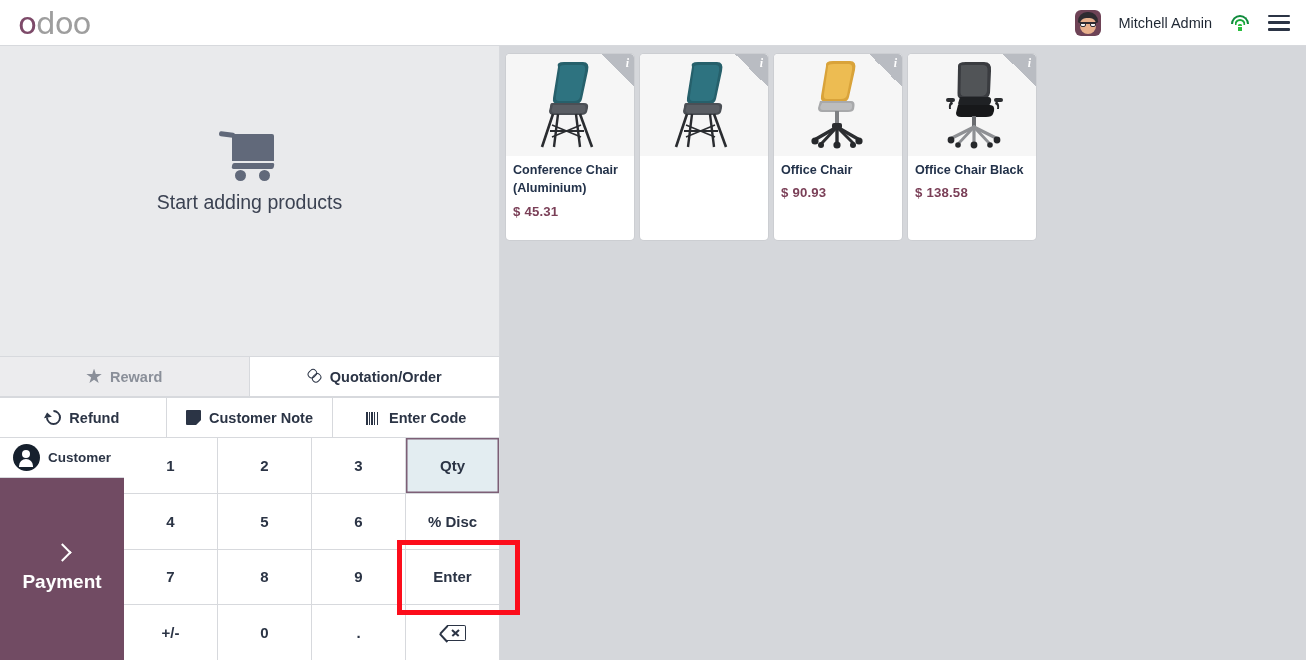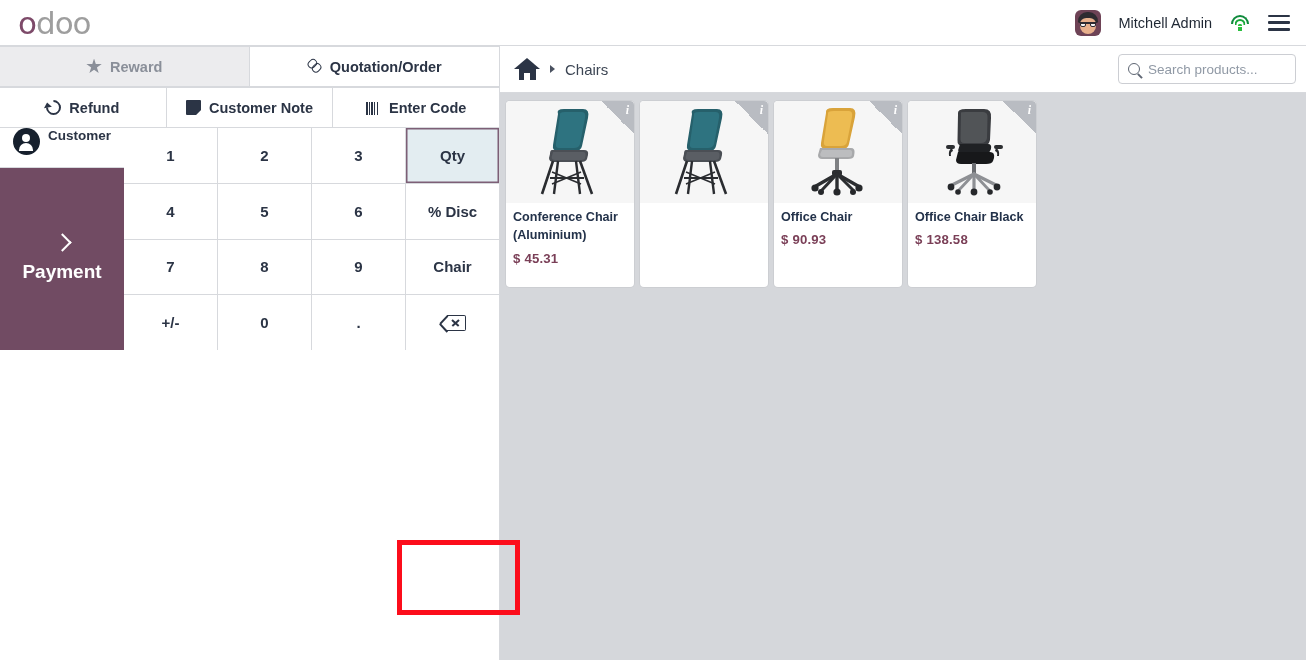--- a/index.html
+++ b/index.html
@@ -94,21 +94,21 @@
   
   .ci-link { transform: rotate(-45deg); }
   .ci-link::before, .ci-link::after { content:""; position:absolute; width:8px;height:6px;
       border:1.8px solid #2b3445; border-radius:4px; left:3px; }
   .ci-link::before { top:0px; } .ci-link::after { top:6px; }
 
   
   .bottom { display: flex; height: 222px; min-height: 222px; background:#fff;}
   .leftcol { width: 124px; min-width:124px; display:flex; flex-direction:column; }
   .customer-btn {
-    height: 40px; display:flex; justify-content:center; gap: 8px;
+    height: 40px; display:flex; align-items:center; justify-content:center; gap: 8px;
     background:#fff; border-bottom:1px solid #d7d9dd; cursor:pointer; font-size:13.5px; color:#2b3445; font-weight:600;
   }
   .cust-avatar { width:27px;height:27px;border-radius:50%;background:#16202d; position:relative; flex:0 0 auto;}
   .cust-avatar::before { content:""; position:absolute; left:50%; top:6px; transform:translateX(-50%);
       width:8px;height:8px;border-radius:50%;background:#fff;}
   .cust-avatar::after { content:""; position:absolute; left:50%; top:15px; transform:translateX(-50%);
       width:14px;height:8px;border-radius:7px 7px 0 0;background:#fff;}
   .payment-btn {
     flex:1; background:#714b63; color:#fff; display:flex; flex-direction:column;
     align-items:center; justify-content:center; gap: 12px; cursor:pointer;
@@ -203,20 +203,30 @@
           <span></span>
           <span></span>
       </div>
     </div>
   </div>
 
   <div class="body">
 
     <div class="left">
 
+      <div class="order-empty">
+        <div class="cart-icon">
+          <div class="handle"></div>
+            <div class="basket"></div>
+            <div class="bar"></div>
+          <div class="w1"></div>
+            <div class="w2"></div>
+        </div>
+        <div class="empty-text">Start adding products</div>
+      </div>
 
       <div class="ctrl-row row2">
         <div class="ctrl-btn disabled">
           <span class="ci ci-star"></span>
           <span>Reward</span>
         </div>
         <div class="ctrl-btn">
           <span class="ci ci-link"></span>
           <span>Quotation/Order</span>
         </div>
@@ -285,21 +295,21 @@
           <div class="key">
               <span>7</span>
             </div>
           <div class="key">
               <span>8</span>
             </div>
           <div class="key">
               <span>9</span>
             </div>
           <div class="key mode">
-              <span>Chair</span>
+              <span>Enter</span>
             </div>
 
           <div class="key">
               <span>+/-</span>
             </div>
           <div class="key">
               <span>0</span>
             </div>
           <div class="key">
               <span>.</span>
@@ -310,33 +320,20 @@
                 <span class="tip"></span>
                 <span class="x1"></span>
                 <span class="x2"></span>
             </span>
           </div>
         </div>
       </div>
     </div>
 
     <div class="right">
-      <div class="prodhead">
-        <div class="home-icon">
-          <span class="roof"></span>
-            <span class="base"></span>
-            <span class="door"></span>
-        </div>
-        <span class="bc-sep"></span>
-        <span class="bc-text">Chairs</span>
-        <div class="searchbox">
-          <span class="mag"></span>
-          <span class="search-ph">Search products...</span>
-        </div>
-      </div>
 
       <div class="prodgrid">
 
         <div class="card">
           <div class="card-img">
             <svg class="chair-svg" viewBox="0 0 84 92">
               <path d="M30 8 Q28 3 36 3 L55 3 Q62 3 60 12 L54 40 Q53 45 47 45 L30 45 Q24 45 25 39 Z" fill="#26606b"></path>
               <path d="M32 9 Q31 6 37 6 L54 6 Q58 6 57 12 L52 38 Q51 42 46 42 L31 42 Q27 42 28 37 Z" fill="#2e7380"></path>
               <path d="M24 44 L56 44 Q61 44 60 49 L59 53 Q58 56 53 56 L26 56 Q21 56 21 52 L22 48 Q22 44 24 44 Z" fill="#4b4f55"></path>
               <path d="M25 46 L55 46 Q58 46 57.5 50 L57 52 Q56.5 54 52 54 L27 54 Q23.5 54 23.6 51 Z" fill="#5a5e64"></path>

